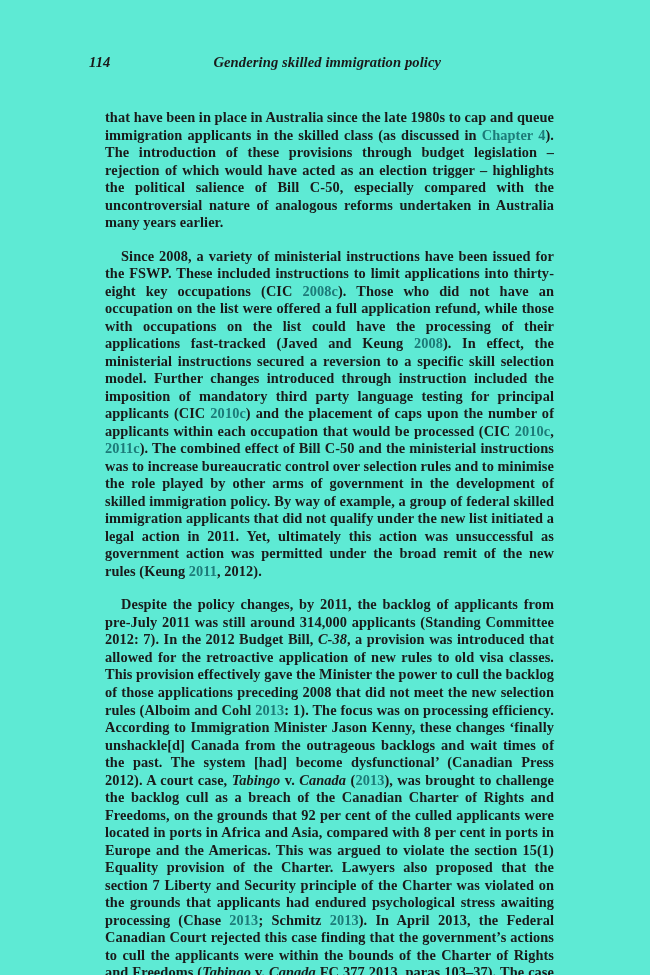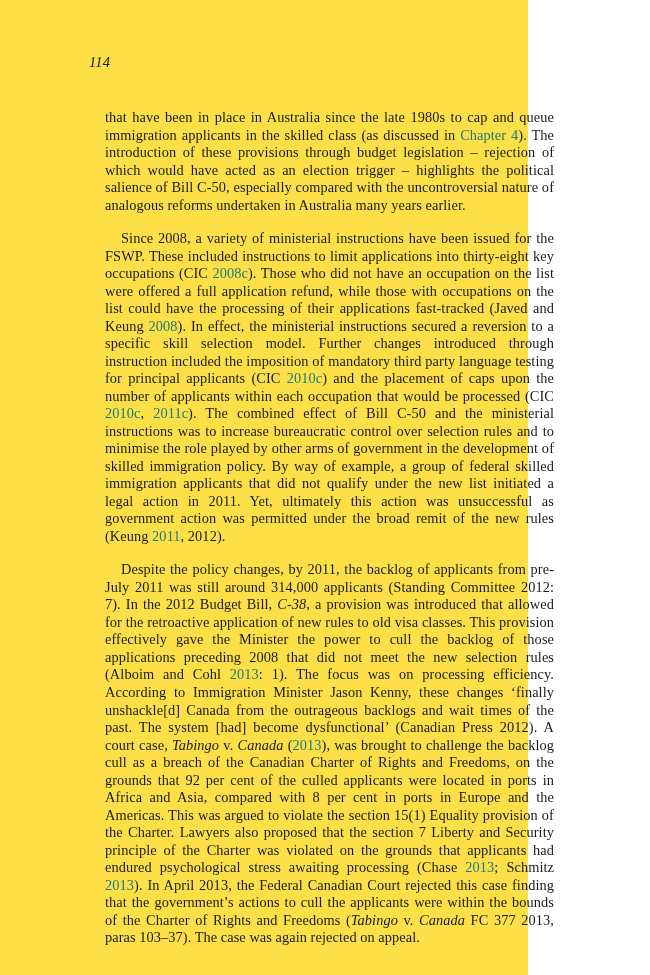--- a/index.html
+++ b/index.html
@@ -12,24 +12,25 @@
     width: 650px;
     height: 975px;
     overflow: hidden;
     font-family: "Liberation Serif", "DejaVu Serif", serif;
     color: #1a1a1a;
     -webkit-font-smoothing: antialiased;
   }
 
   .page {
     position: relative;
-    width: 528px;
+    width: 650px;
     height: 975px;
-    background: #fde047;
+    background: #5eead4;
     box-sizing: border-box;
+    font-weight: bold;
   }
 
   
   .running-head {
     position: absolute;
     left: 89px;
     top: 54px;
     width: 481px;
     height: 20px;
     display: flex;
@@ -86,20 +87,21 @@
   }
   .it { font-style: italic; }
 </style>
 </head>
 <body>
 
 <div class="page">
 
   <div class="running-head">
     <span class="folio">114</span>
+    <span class="head-title">Gendering skilled immigration policy</span>
   </div>
 
   <div class="textblock" id="textblock">
       <p class="body" id="para-1" style="text-indent: 0px;"><span>that have been in place in Australia since the late 1980s to cap and queue immigration applicants in the skilled class (as discussed in </span><span class="ref" style="color: rgb(29, 122, 120);">Chapter 4</span><span>). The introduction of these provisions through budget legislation – rejection of which would have acted as an election trigger – highlights the political salience of Bill C-50, especially compared with the uncontroversial nature of analogous reforms undertaken in Australia many years earlier.</span></p>
       <p class="body" id="para-2"><span>Since 2008, a variety of ministerial instructions have been issued for the FSWP. These included instructions to limit applications into thirty-eight key occupations (CIC </span><span class="ref" style="color: rgb(29, 122, 120);">2008c</span><span>). Those who did not have an occupation on the list were offered a full application refund, while those with occupations on the list could have the processing of their applications fast-tracked (Javed and Keung </span><span class="ref" style="color: rgb(29, 122, 120);">2008</span><span>). In effect, the ministerial instructions secured a reversion to a specific skill selection model. Further changes introduced through instruction included the imposition of mandatory third party language testing for principal applicants (CIC </span><span class="ref" style="color: rgb(29, 122, 120);">2010c</span><span>) and the placement of caps upon the number of applicants within each occupation that would be processed (CIC </span><span class="ref" style="color: rgb(29, 122, 120);">2010c</span><span>, </span><span class="ref" style="color: rgb(29, 122, 120);">2011c</span><span>). The combined effect of Bill C-50 and the ministerial instructions was to increase bureaucratic control over selection rules and to minimise the role played by other arms of government in the development of skilled immigration policy. By way of example, a group of federal skilled immigration applicants that did not qualify under the new list initiated a legal action in 2011. Yet, ultimately this action was unsuccessful as government action was permitted under the broad remit of the new rules (Keung </span><span class="ref" style="color: rgb(29, 122, 120);">2011</span><span>, 2012).</span></p>
       <p class="body" id="para-3"><span>Despite the policy changes, by 2011, the backlog of applicants from pre-July 2011 was still around 314,000 applicants (Standing Committee 2012: 7). In the 2012 Budget Bill, </span><em class="it">C-38</em><span>, a provision was introduced that allowed for the retroactive application of new rules to old visa classes. This provision effectively gave the Minister the power to cull the backlog of those applications preceding 2008 that did not meet the new selection rules (Alboim and Cohl </span><span class="ref" style="color: rgb(29, 122, 120);">2013</span><span>: 1). The focus was on processing efficiency. According to Immigration Minister Jason Kenny, these changes ‘finally unshackle[d] Canada from the outrageous backlogs and wait times of the past. The system [had] become dysfunctional’ (Canadian Press 2012). A court case, </span><em class="it">Tabingo</em><span> v. </span><em class="it">Canada</em><span> (</span><span class="ref" style="color: rgb(29, 122, 120);">2013</span><span>), was brought to challenge the backlog cull as a breach of the Canadian Charter of Rights and Freedoms, on the grounds that 92 per cent of the culled applicants were located in ports in Africa and Asia, compared with 8 per cent in ports in Europe and the Americas. This was argued to violate the section 15(1) Equality provision of the Charter. Lawyers also proposed that the section 7 Liberty and Security principle of the Charter was violated on the grounds that applicants had endured psychological stress awaiting processing (Chase </span><span class="ref" style="color: rgb(29, 122, 120);">2013</span><span>; Schmitz </span><span class="ref" style="color: rgb(29, 122, 120);">2013</span><span>). In April 2013, the Federal Canadian Court rejected this case finding that the government’s actions to cull the applicants were within the bounds of the Charter of Rights and Freedoms (</span><em class="it">Tabingo</em><span> v. </span><em class="it">Canada</em><span> FC 377 2013, paras 103–37). The case was again rejected on appeal.</span></p>
     </div>
 
 </div>
 

